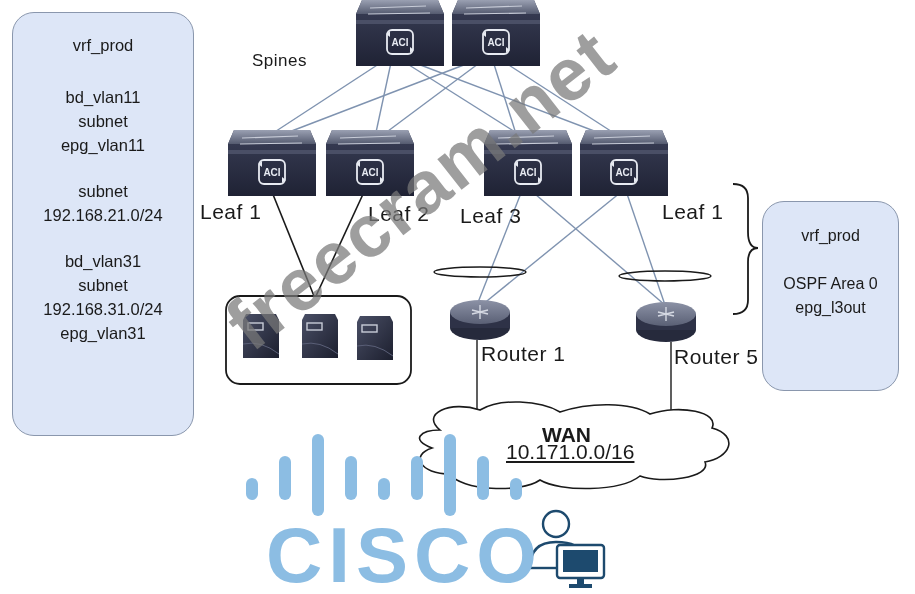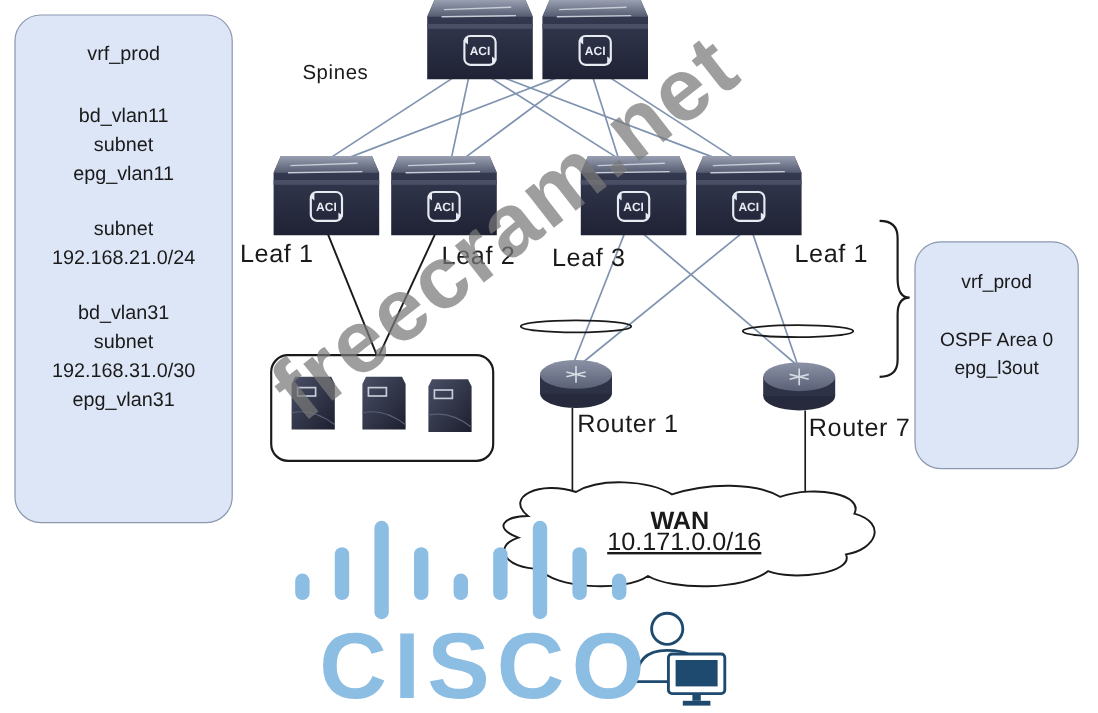--- a/index.html
+++ b/index.html
@@ -140,38 +140,38 @@
   </div>
   <div class="gap" style="height:22px"></div>
   <div>
     <div>subnet</div>
     <div>192.168.21.0/24</div>
   </div>
   <div class="gap" style="height:22px"></div>
   <div>
     <div>bd_vlan31</div>
     <div>subnet</div>
-    <div>192.168.31.0/30</div>
+    <div>192.168.31.0/24</div>
     <div>epg_vlan31</div>
   </div>
 </div>
 
 <div class="panel" id="right-panel">
   <div>vrf_prod</div>
   <div style="height:24px"></div>
   <div>OSPF Area 0</div>
   <div>epg_l3out</div>
 </div>
 
 <div class="lbl" style="left:252px;top:23px;font-size:17px;margin-top:28px;">Spines</div>
 <div class="lbl" style="left:200px;top:200px;">Leaf 1</div>
 <div class="lbl" style="left:368px;top:202px;">Leaf 2</div>
 <div class="lbl" style="left:460px;top:204px;text-align:center;">Leaf 3</div>
 <div class="lbl" style="left:662px;top:200px;">Leaf 1</div>
 <div class="lbl" style="left:481px;top:342px;">Router 1</div>
-<div class="lbl" style="left:674px;top:345px;">Router 7</div>
+<div class="lbl" style="left:674px;top:345px;">Router 5</div>
 <div class="lbl" style="left:542px;top:423px;letter-spacing:0;font-weight:bold;">WAN</div>
 <div class="lbl" style="left:506px;top:440px;letter-spacing:0;text-decoration:underline;">10.171.0.0/16</div>
 <div class="lbl" style="left:628px;top:558px;margin-top:48px;">User</div>
 
 <div class="cisco-word">CISCO</div>
 
 <div class="wm">freecram.net</div>
 
 </body></html>

